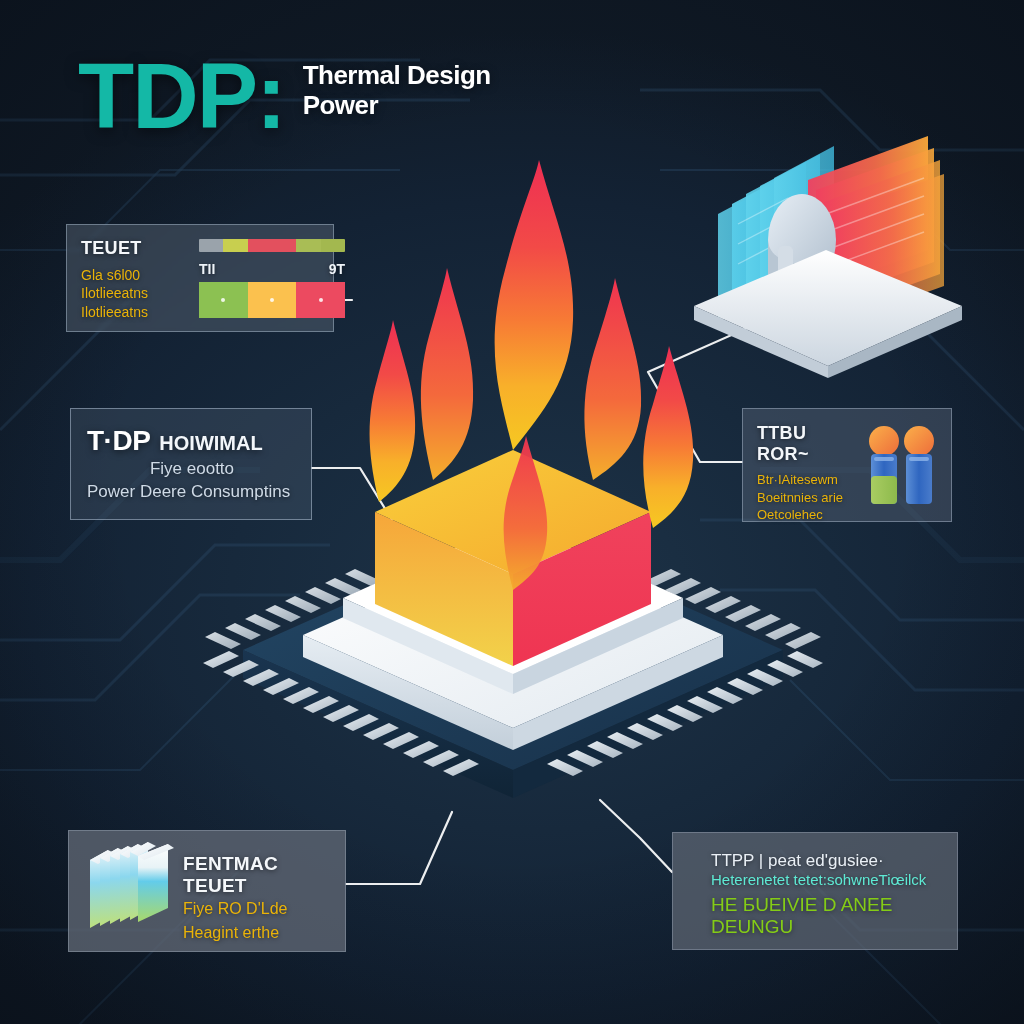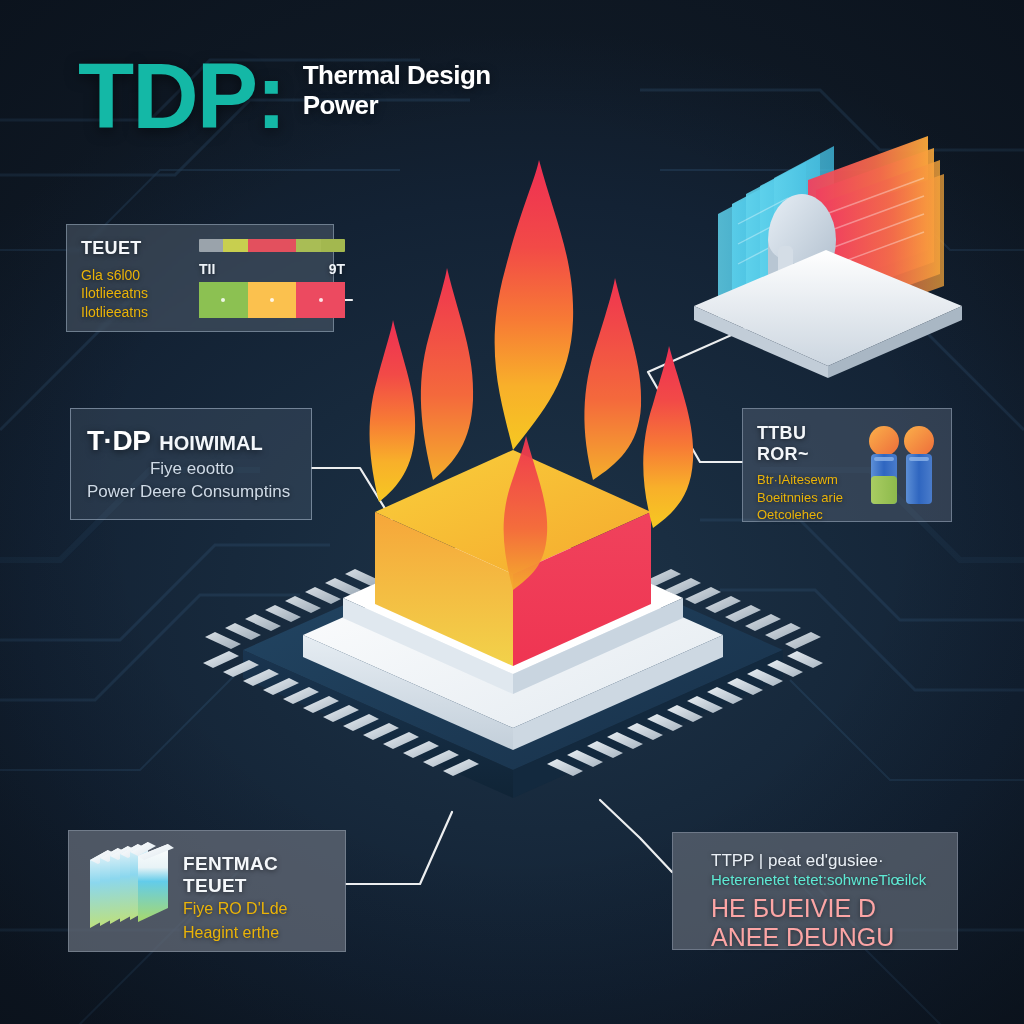--- a/index.html
+++ b/index.html
@@ -125,21 +125,21 @@
   .bl-icon{flex:0 0 104px;display:flex;align-items:center;justify-content:center;}
   .bl-icon svg{display:block;}
   .bl-text{flex:1;padding-top:12px;}
   .bl-text .p-head{font-size:19px;line-height:1.14;}
   .bl-text .p-line{font-size:16px;line-height:1.3;margin-top:3px;}
 
   
   .br-inner{padding:18px 16px 10px 18px;box-sizing:border-box;height:100%;}
   .br-l1{font-size:17px;color:#eaf0f6;text-shadow:0 1px 4px rgba(0,0,0,.5);}
   .br-l2{font-size:15px;color:#5eead4;text-shadow:0 1px 4px rgba(0,0,0,.5);}
-  .br-l3{font-size:25px;color:#fca5a5;margin-top:6px;text-shadow:0 1px 5px rgba(0,0,0,.5);}
+  .br-l3{font-size:19px;color:#84cc16;margin-top:6px;text-shadow:0 1px 5px rgba(0,0,0,.5);}
 </style>
 </head>
 <body>
 
 <div id="stage">
 
   <div class="bg-base"></div>
   <div class="traces">
     <svg viewBox="0 0 1024 1024" preserveAspectRatio="none">
       <g fill="none" stroke="#2a4763" stroke-width="3" opacity=".8">

